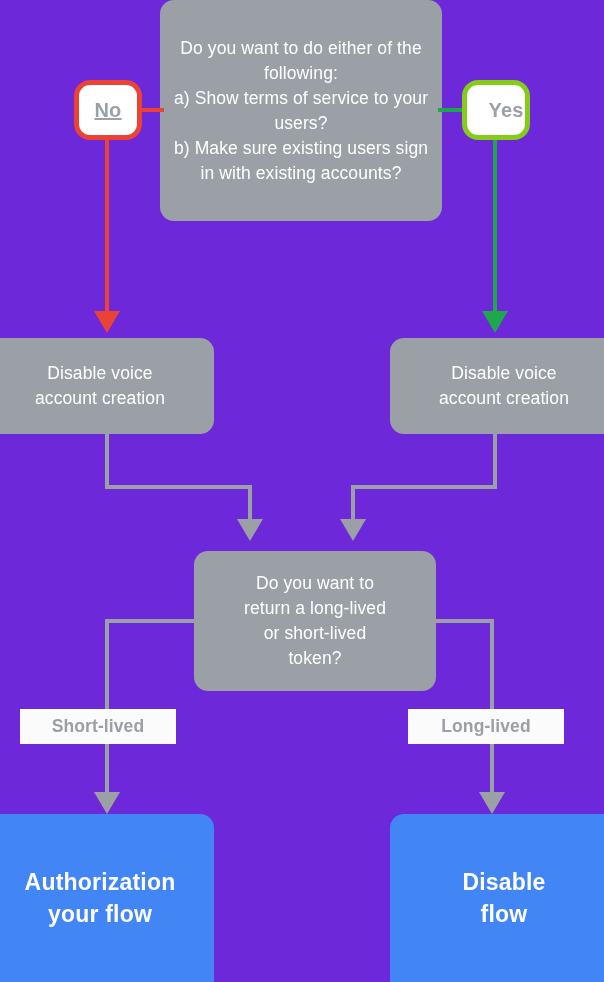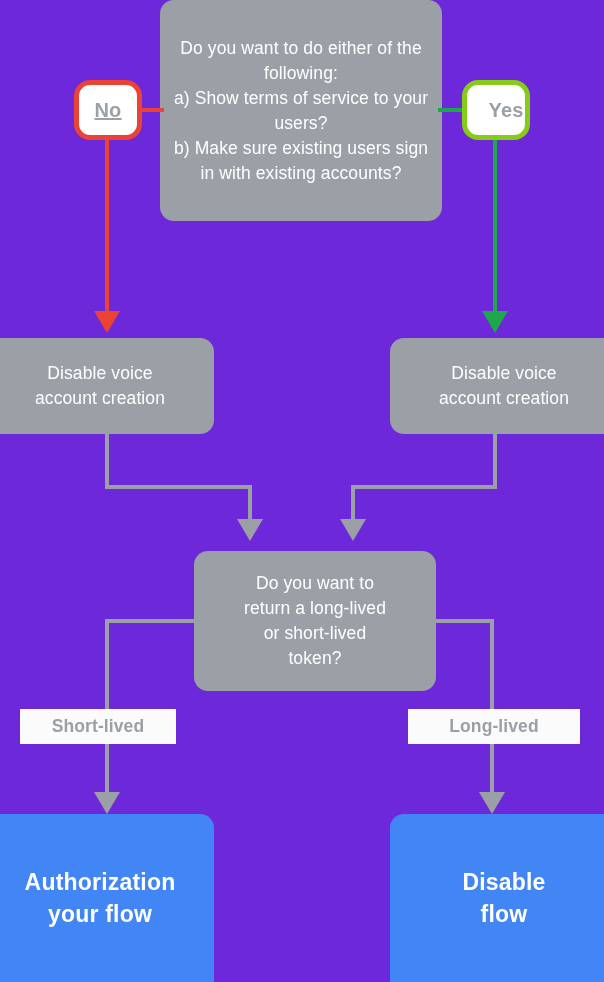--- a/index.html
+++ b/index.html
@@ -159,21 +159,21 @@
   <div class="edge-label" style="left:20px; top:709px; width:156px; height:35px;">
     <span>Short-lived</span>
   </div>
 
   <div class="conn v-line gray-line" style="left:105px; top:742px; height:53px;"></div>
   <div class="arrow arrow-gray" style="left:94px; top:792px;"></div>
 
   <div class="conn h-line gray-line" style="left:400px; top:619px; width:94px;"></div>
   <div class="conn v-line gray-line" style="left:490px; top:619px; height:92px;"></div>
 
-  <div class="edge-label" style="left:408px; top:709px; width:172px; height:35px;">
+  <div class="edge-label" style="left:408px; top:709px; width:156px; height:35px;">
     <span>Long-lived</span>
   </div>
 
   <div class="conn v-line gray-line" style="left:490px; top:742px; height:53px;"></div>
   <div class="arrow arrow-gray" style="left:479px; top:792px;"></div>
 
   <div class="node node-blue" style="left:-14px; top:814px; width:228px; height:168px; border-bottom-left-radius:0; border-bottom-right-radius:0;">
     <span class="node-text">Authorization
 your flow</span>
   </div>

